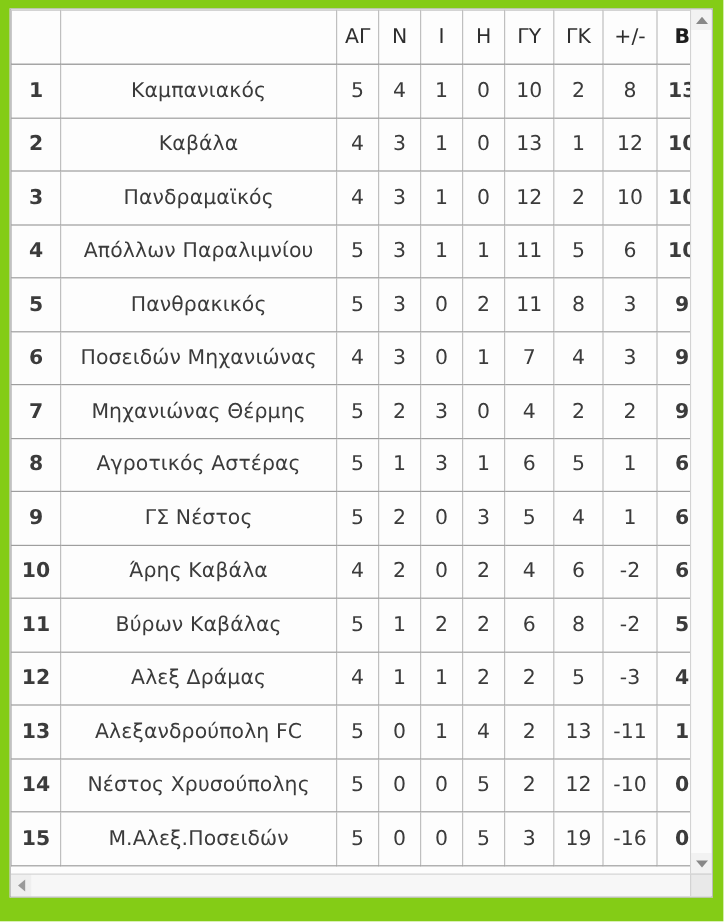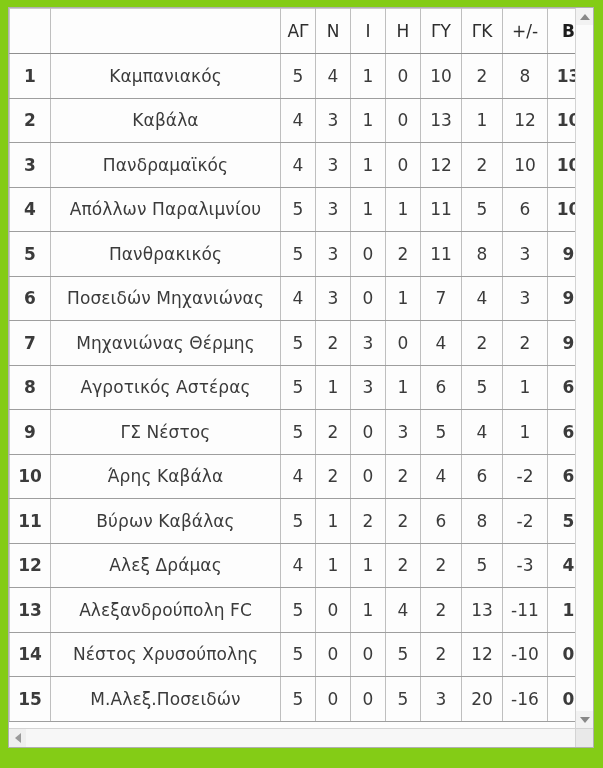--- a/index.html
+++ b/index.html
@@ -422,21 +422,21 @@
               <td class="pts">0</td>
             </tr>
             <tr>
               <td class="rank">15</td>
               <td class="team">Μ.Αλεξ.Ποσειδών</td>
               <td class="num">5</td>
               <td class="num">0</td>
               <td class="num">0</td>
               <td class="num">5</td>
               <td class="num">3</td>
-              <td class="num">20</td>
+              <td class="num">19</td>
               <td class="num">-16</td>
               <td class="pts">0</td>
             </tr>
           </tbody>
       </table>
     </div>
 
     <div class="vscroll">
       <div class="btn up">
         <span class="arr-up"></span>

